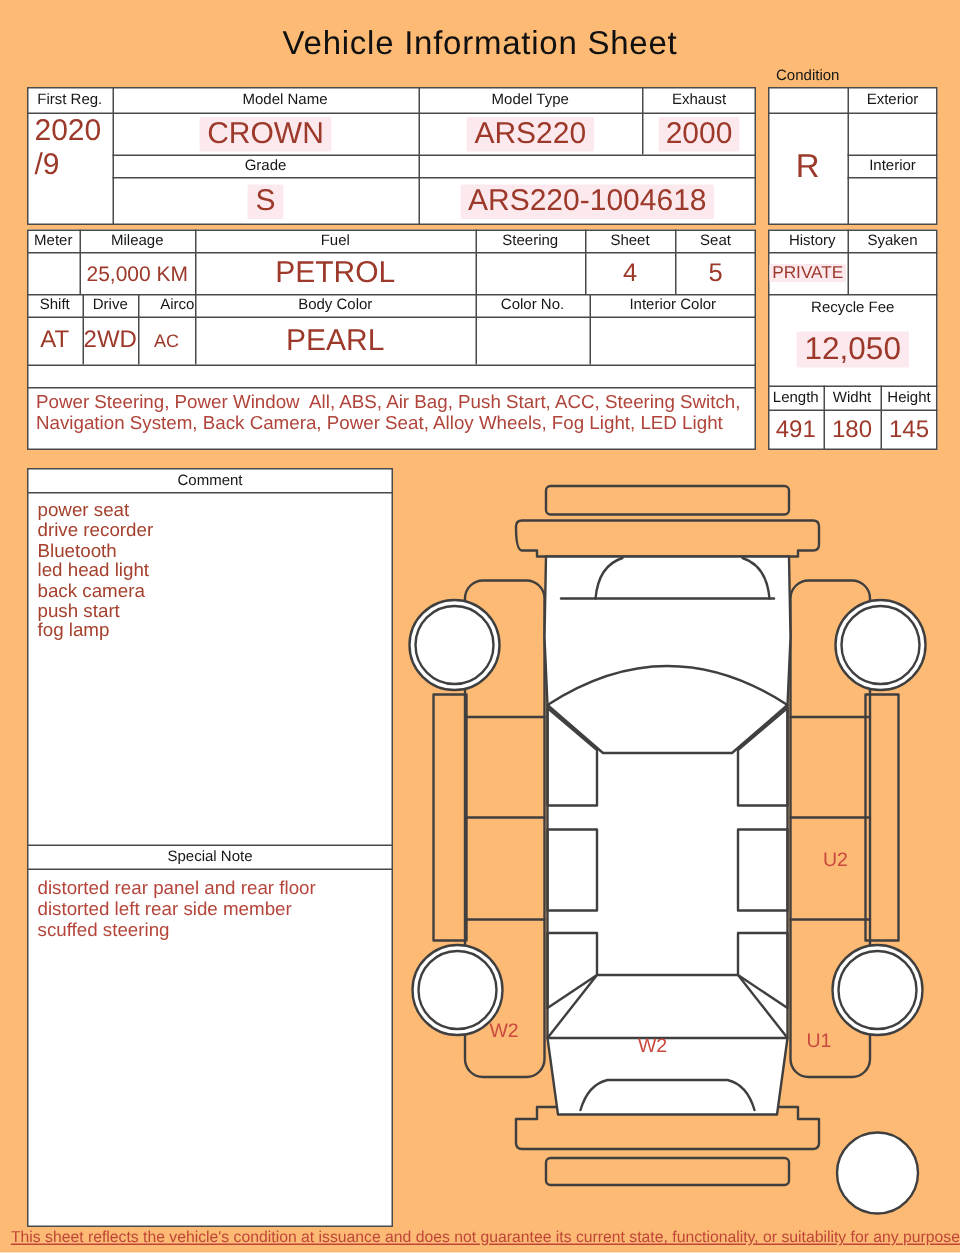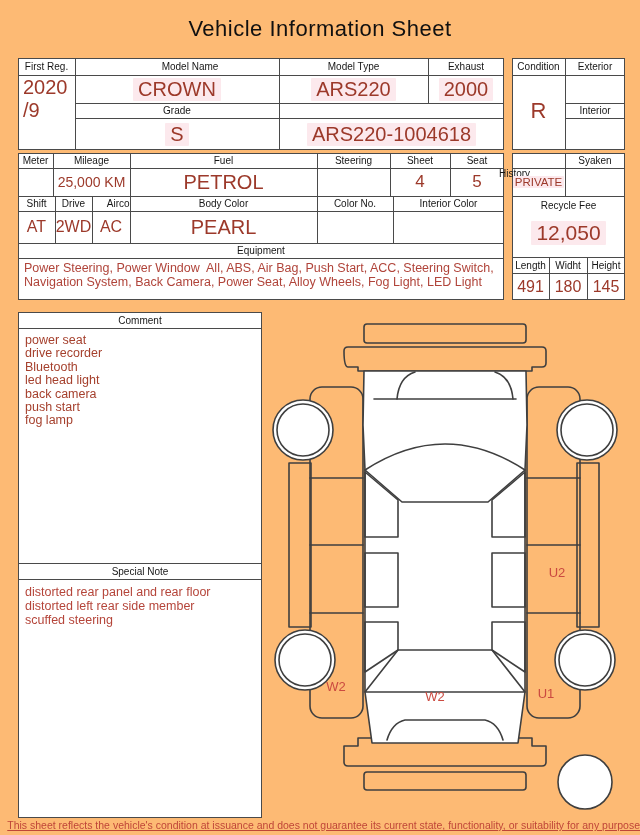--- a/index.html
+++ b/index.html
@@ -61,21 +61,21 @@
   <div class="cell val" style="left:279px;top:120px;width:225px;height:28px;font-size:20px;">
       <span class="hl">ARS220-1004618</span>
     </div>
 
   <div class="bx" style="left:512px;top:58px;width:113px;height:92px;"></div>
   <div class="ln" style="left:512px;top:75px;width:113px;height:1px;"></div>
   <div class="ln" style="left:565px;top:58px;width:1px;height:92px;"></div>
   <div class="ln" style="left:565px;top:103px;width:60px;height:1px;"></div>
   <div class="ln" style="left:565px;top:118px;width:60px;height:1px;"></div>
 
-  <div class="cell hdr" style="left:512px;top:58px;width:53px;height:17px;text-align:center;">Condition</div>
+  <div class="cell hdr" style="left:512px;top:42px;width:53px;height:17px;text-align:center;">Condition</div>
   <div class="cell val" style="left:512px;top:77px;width:53px;height:68px;font-size:22px;">R</div>
   <div class="cell hdr" style="left:565px;top:58px;width:60px;height:17px;">Exterior</div>
   <div class="cell val" style="left:565px;top:77px;width:60px;height:25px;"></div>
   <div class="cell hdr" style="left:565px;top:103px;width:60px;height:15px;">Interior</div>
   <div class="cell val" style="left:565px;top:120px;width:60px;height:28px;"></div>
 
   <div class="bx" style="left:18px;top:153px;width:486px;height:147px;"></div>
   <div class="ln" style="left:18px;top:168px;width:486px;height:1px;"></div>
   <div class="ln" style="left:18px;top:196px;width:486px;height:1px;"></div>
   <div class="ln" style="left:18px;top:211px;width:486px;height:1px;"></div>
@@ -110,38 +110,37 @@
 
   <div class="cell hdr" style="left:18px;top:196px;width:37px;height:15px;">Shift</div>
   <div class="cell hdr" style="left:55px;top:196px;width:37px;height:15px;">Drive</div>
   <div class="cell hdr" style="left:92px;top:196px;width:38px;height:15px;padding-left:20px;">Aircon</div>
   <div class="cell hdr" style="left:130px;top:196px;width:187px;height:15px;">Body Color</div>
   <div class="cell hdr" style="left:317px;top:196px;width:76px;height:15px;">Color No.</div>
   <div class="cell hdr" style="left:393px;top:196px;width:111px;height:15px;">Interior Color</div>
 
   <div class="cell val" style="left:18px;top:212px;width:37px;height:30px;font-size:16px;">AT</div>
   <div class="cell val" style="left:55px;top:212px;width:37px;height:30px;font-size:16px;">2WD</div>
-  <div class="cell val" style="left:92px;top:212px;width:38px;height:30px;font-size:16px;">AC</div>
+  <div class="cell val" style="left:92px;top:212px;width:38px;height:30px;font-size:12px;">AC</div>
   <div class="cell val" style="left:130px;top:212px;width:187px;height:30px;font-size:20px;">PEARL</div>
   <div class="cell val" style="left:317px;top:212px;width:76px;height:30px;"></div>
   <div class="cell val" style="left:393px;top:212px;width:111px;height:30px;"></div>
 
-  <div class="cell hdr" style="left:18px;top:243px;width:486px;height:15px;">Equipment</div>
   <div class="para" style="left:24px;top:261px;width:474px;white-space:pre-wrap;">Power Steering, Power Window  All, ABS, Air Bag, Push Start, ACC, Steering Switch, Navigation System, Back Camera, Power Seat, Alloy Wheels, Fog Light, LED Light</div>
 
   <div class="bx" style="left:512px;top:153px;width:113px;height:147px;"></div>
   <div class="ln" style="left:512px;top:168px;width:113px;height:1px;"></div>
   <div class="ln" style="left:512px;top:196px;width:113px;height:1px;"></div>
   <div class="ln" style="left:512px;top:257px;width:113px;height:1px;"></div>
   <div class="ln" style="left:512px;top:273px;width:113px;height:1px;"></div>
   <div class="ln" style="left:565px;top:153px;width:1px;height:43px;"></div>
   <div class="ln" style="left:549px;top:257px;width:1px;height:43px;"></div>
   <div class="ln" style="left:587px;top:257px;width:1px;height:43px;"></div>
 
-  <div class="cell hdr" style="left:488px;top:153px;width:53px;height:15px;margin-top:13px;">History</div>
+  <div class="cell hdr" style="left:515px;top:153px;width:53px;height:15px;">History</div>
   <div class="cell hdr" style="left:565px;top:153px;width:60px;height:15px;text-align:right;">Syaken</div>
   <div class="cell val" style="left:512px;top:169px;width:53px;height:26px;font-size:11.5px;">
       <span class="hl" style="padding:0 2px;">PRIVATE</span>
     </div>
   <div class="cell val" style="left:565px;top:169px;width:60px;height:26px;"></div>
 
   <div class="cell hdr" style="left:512px;top:198px;width:113px;height:14px;">Recycle Fee</div>
   <div class="cell val" style="left:512px;top:212px;width:113px;height:42px;font-size:21px;">
       <span class="hl">12,050</span>
     </div>

